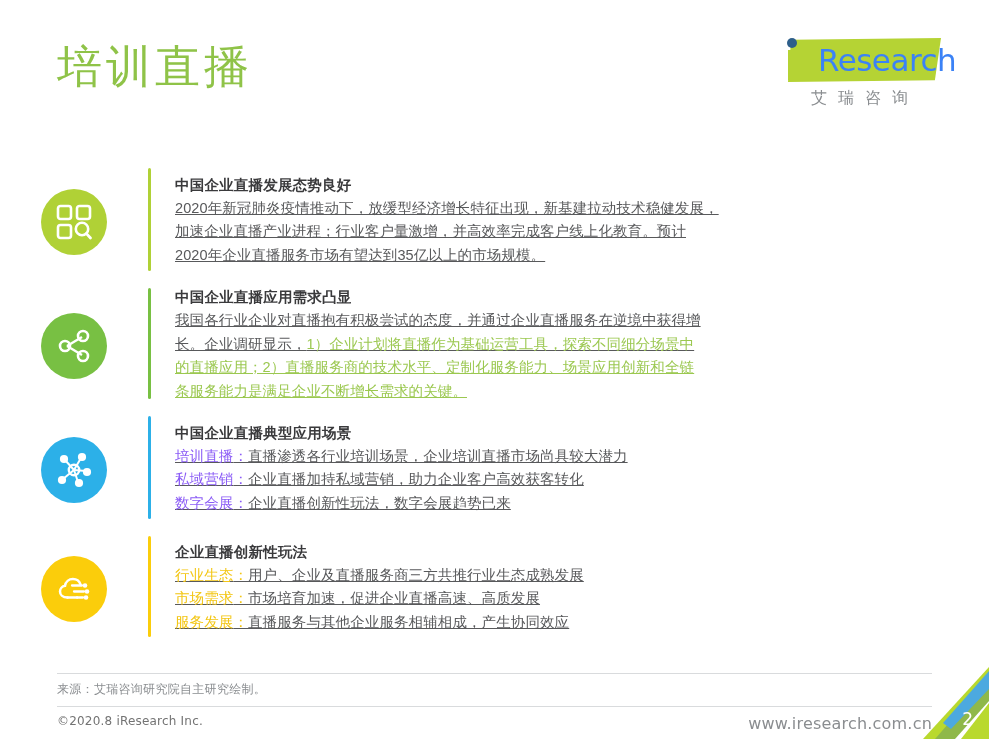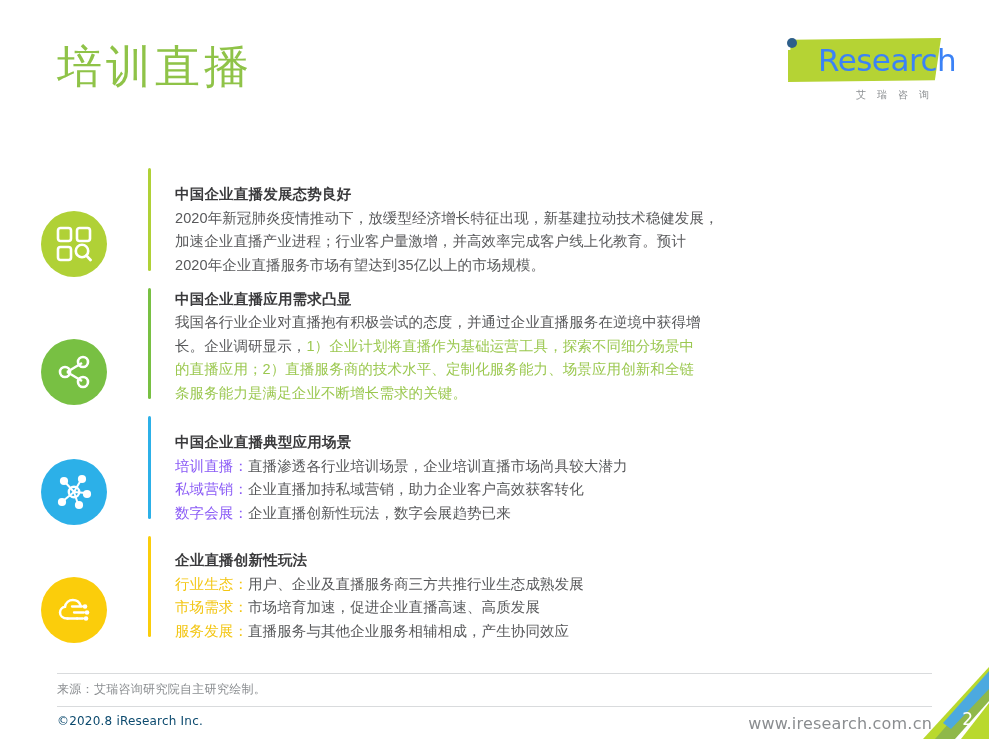--- a/index.html
+++ b/index.html
@@ -67,37 +67,37 @@
     font-weight:400;
     color:#3b82f6;
     letter-spacing:-0.5px;
     z-index:2;
     font-family:"DejaVu Sans","Liberation Sans",sans-serif;
   }
   .logo-cn {
     position:absolute;
     left:24px; top:50px;
     width:150px;
-    font-size:10px;
+    font-size:16px;
     color:#8a8d90;
     letter-spacing:11px;
-    text-align:right;
+    text-align:center;
     white-space:nowrap;
   }
 
   
   .blocks {
     position:absolute;
     left:0; top:163px;
     width:989px;
   }
   .block {
     position:relative;
     display:flex;
-    align-items:flex-end;
+    align-items:center;
     margin-bottom:6px;
   }
   .icon-col {
     width:148px;
     min-width:148px;
     display:flex;
     justify-content:center;
     padding-top:3px;
   }
   .icon-circle {
@@ -130,21 +130,21 @@
     margin-bottom:1px;
     letter-spacing:0.2px;
   }
   .blk-body {
     font-size:14.5px;
     color:#58595b;
     line-height:1.62;
     letter-spacing:0.1px;
   }
   .blk-body .hl-green { color:#9bc850; }
-  .line { display:block; }
+  .line { display:block;text-decoration:underline; }
   .label-blue { color:#8b5cf6; }
   .label-yellow { color:#f3c614; }
 
   
   .block-1 { min-height:114px; }
   .block-2 { min-height:122px; }
   .block-3 { min-height:114px; }
   .block-4 { min-height:112px; }
 
   
@@ -164,21 +164,21 @@
   .rule-bottom {
     position:absolute;
     left:57px; top:706px;
     width:875px; height:1px;
     background:#d9dbdd;
   }
   .copyright {
     position:absolute;
     left:57px; top:714px;
     font-size:12px;
-    color:#0c4a6e;
+    color:#737373;
     letter-spacing:0.2px;
     font-family:"DejaVu Sans","Liberation Sans",sans-serif;
   }
   .website {
     position:absolute;
     right:57px; top:714px;
     font-size:16px;
     color:#8a8d90;
     letter-spacing:0.2px;
     font-family:"DejaVu Sans","Liberation Sans",sans-serif;

